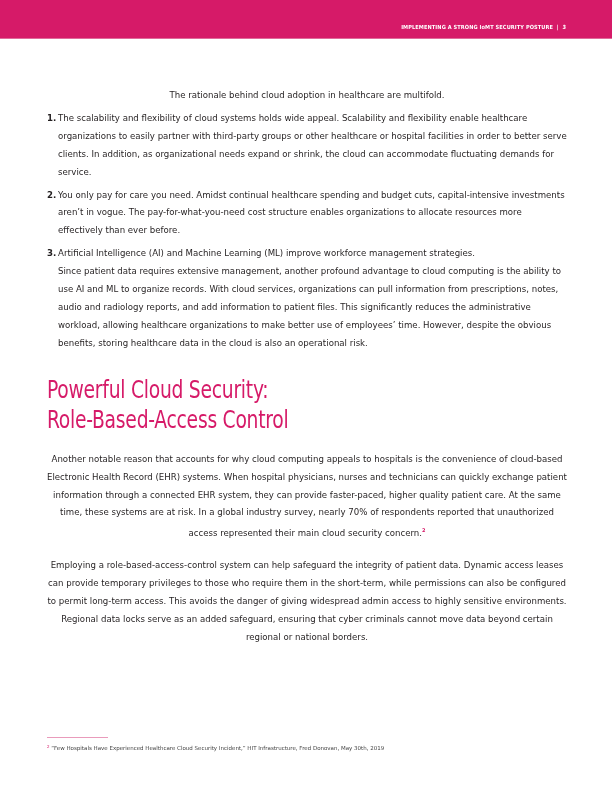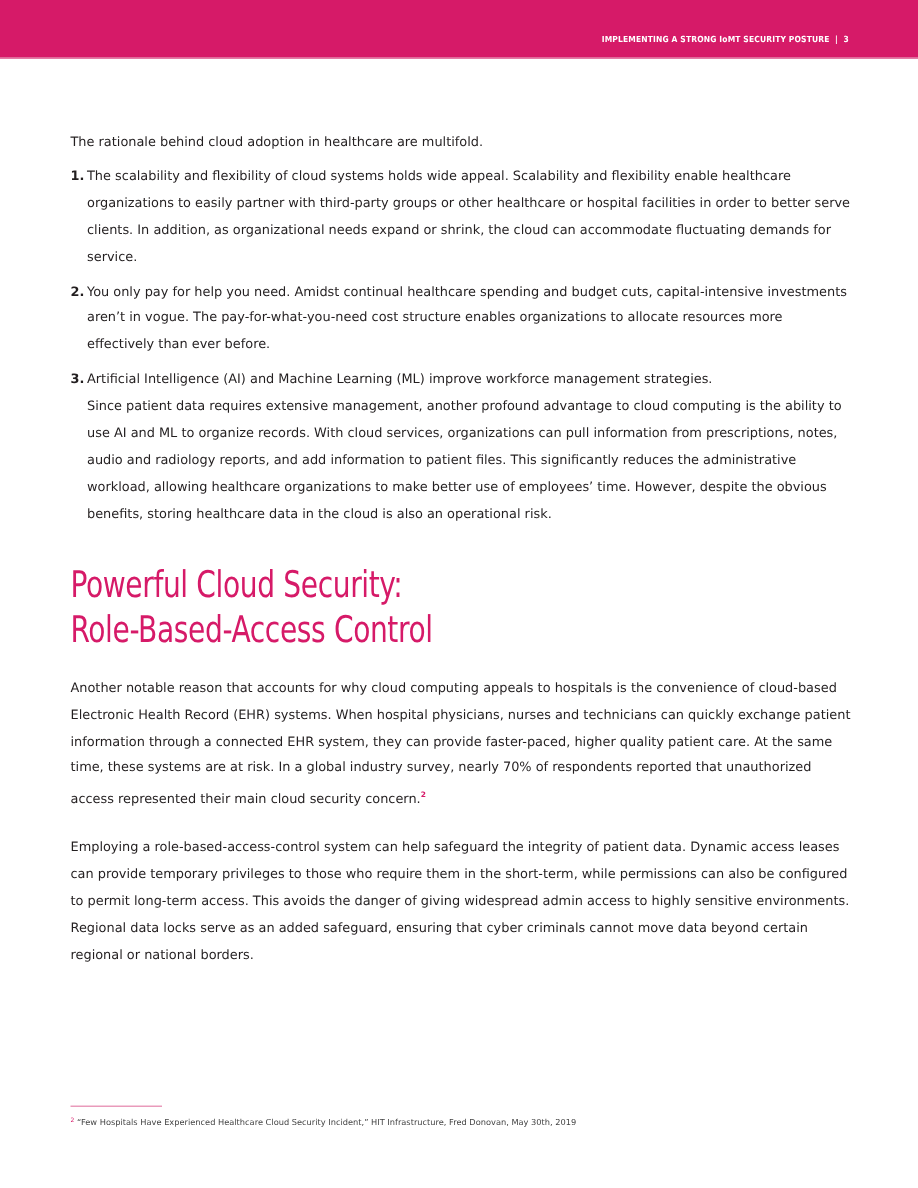--- a/index.html
+++ b/index.html
@@ -1,20 +1,20 @@
 <!DOCTYPE html>
 <html><head>
 <meta charset="utf-8">
 <style>
   html, body { margin: 0; padding: 0; background: #ffffff; }
   body { width: 612px; height: 792px; position: relative; overflow: hidden; font-family: "DejaVu Sans", sans-serif; color: #231f20; }
   .header-bar { position: absolute; left: 0; top: 0; width: 612px; height: 38px; background: #d61a68; border-bottom: 1px solid #e06a9a; }
   .header-text { position: absolute; right: 46px; top: 24px; font-family: "DejaVu Sans Condensed", "DejaVu Sans", sans-serif; font-weight: bold; font-size: 5.6px; letter-spacing: 0.1px; color: #ffffff; white-space: nowrap; }
   .content { position: absolute; left: 47px; top: 87px; width: 520px; font-size: 8.6px; line-height: 17.9px; }
-  .content p { margin: 0; }
+  .content p { margin: 0; text-align: center; }
   .intro { margin-bottom: 5px !important; }
   ol.reasons { list-style: none; margin: 0; padding: 0; }
   ol.reasons li { position: relative; padding-left: 11px; margin-bottom: 5px; }
   ol.reasons li .num { position: absolute; left: 0; top: 0; font-weight: bold; }
   .lead { font-weight: normal; }
   h2.section-title { margin: 22px 0 0 0; color: #d61a68; font-family: "DejaVu Sans Condensed", "DejaVu Sans", sans-serif; font-weight: normal; font-size: 24.5px; line-height: 30px; letter-spacing: -0.3px; transform: scaleX(0.85); transform-origin: left; width: 400px; }
   .body-para { margin-top: 14px !important; }
   .body-para.first { margin-top: 16px !important; }
   sup.fn-ref { color: #d61a68; font-size: 5px; vertical-align: 4px; font-weight: bold; }
   .footnote-rule { position: absolute; left: 47px; top: 737px; width: 61px; height: 1px; background: #e99bbb; }
@@ -35,21 +35,21 @@
 <div class="content">
   <p class="intro">The rationale behind cloud adoption in healthcare are multifold.</p>
 
   <ol class="reasons">
     <li>
       <span class="num">1.</span>
       <span class="lead">The scalability and flexibility of cloud systems holds wide appeal.</span><span> Scalability and flexibility enable healthcare organizations to easily partner with third-party groups or other healthcare or hospital facilities in order to better serve clients. In addition, as organizational needs expand or shrink, the cloud can accommodate fluctuating demands for service.</span>
     </li>
     <li>
       <span class="num">2.</span>
-      <span class="lead">You only pay for help you need.</span><span> Amidst continual healthcare spending and budget cuts, capital-intensive investments aren’t in vogue. The pay-for-what-you-need cost structure enables organizations to allocate resources more effectively than ever before.</span>
+      <span class="lead">You only pay for care you need.</span><span> Amidst continual healthcare spending and budget cuts, capital-intensive investments aren’t in vogue. The pay-for-what-you-need cost structure enables organizations to allocate resources more effectively than ever before.</span>
     </li>
     <li>
       <span class="num">3.</span>
       <span class="lead">Artificial Intelligence (AI) and Machine Learning (ML) improve workforce management strategies.</span><br><span> Since patient data requires extensive management, another profound advantage to cloud computing is the ability to use AI and ML to organize records. With cloud services, organizations can pull information from prescriptions, notes, audio and radiology reports, and add information to patient files. This significantly reduces the administrative workload, allowing healthcare organizations to make better use of employees’ time. However, despite the obvious benefits, storing healthcare data in the cloud is also an operational risk.</span>
     </li>
   </ol>
 
   <h2 class="section-title">
     <span>Powerful Cloud Security:</span><br>
     <span>Role-Based-Access Control</span>

